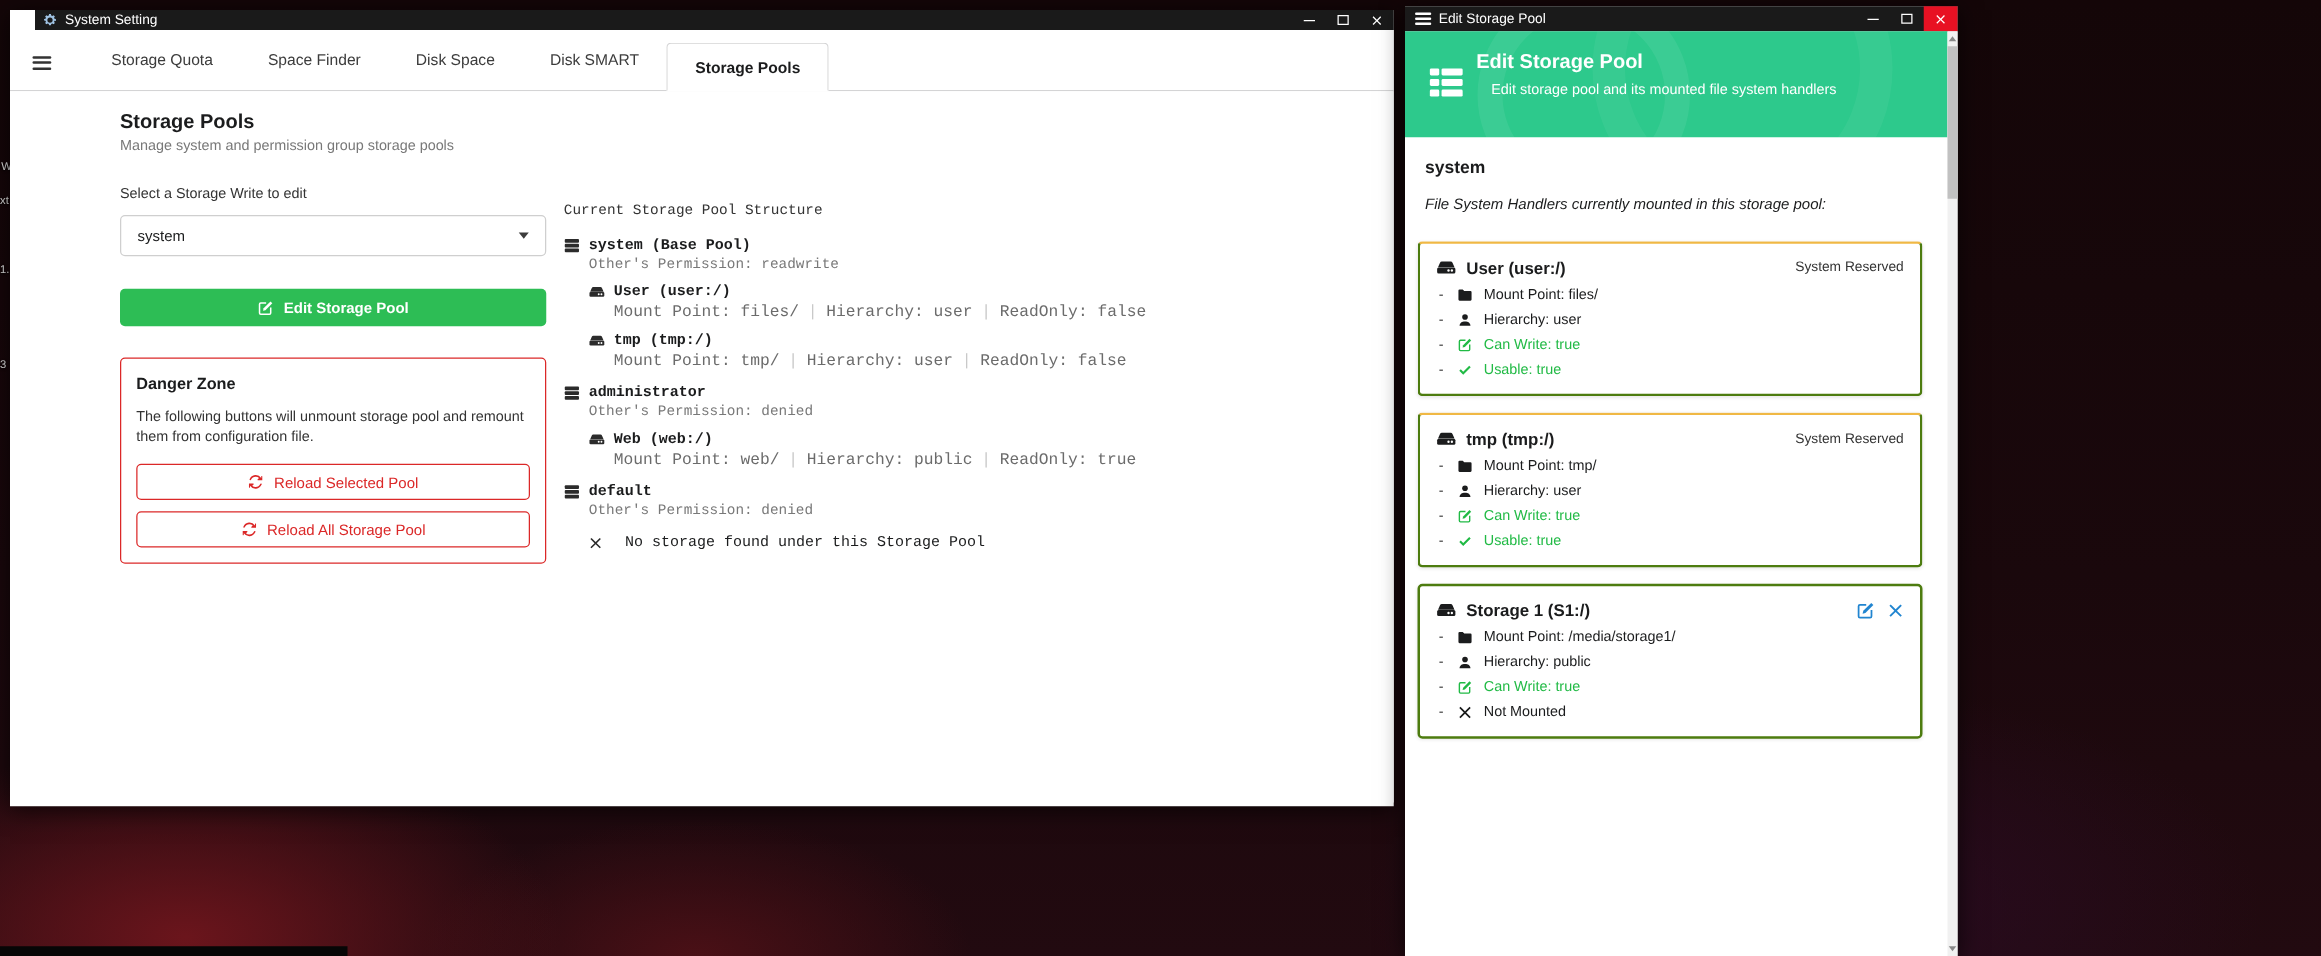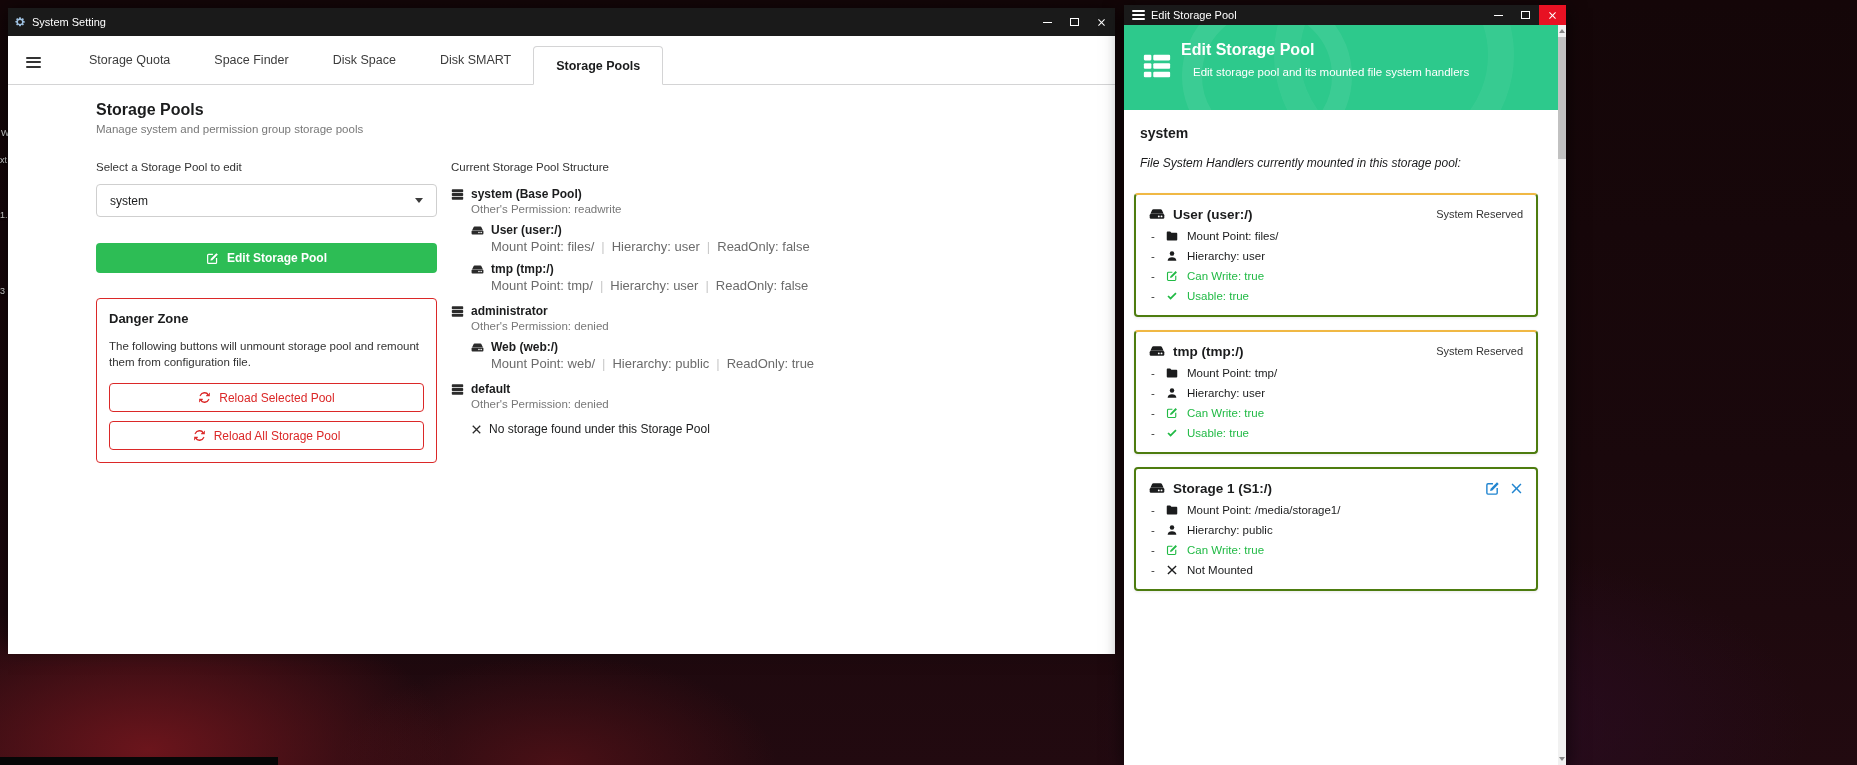--- a/index.html
+++ b/index.html
@@ -24,50 +24,50 @@
   .ctrl.red { background:#e81123; }
   .g-min { width:9px; height:1px; background:#fff; display:block; }
   .g-max { width:9px; height:8px; border:1px solid #fff; display:block; }
   .icon { display:inline-flex; align-items:center; justify-content:center; flex:none; }
   .icon svg { display:block; }
   .burger { display:flex; flex-direction:column; justify-content:space-between; width:15px; height:11px; cursor:pointer; }
   .burger i { display:block; height:2px; background:currentColor; border-radius:1px; }
 
   
   .lw { left:8px; top:8px; width:1107px; height:637px; }
-  .lw .titlebar { height:28px; }
+  .lw .titlebar { height:16px;margin-left:20px; }
   .tabbar { position:relative; height:49px; background:#fff; border-bottom:1px solid #d4d4d5; display:flex; align-items:flex-end; padding-left:18px; }
   .tabbar .burger { color:#333; align-self:center; margin-right:26px; margin-top:4px; }
   .tab { padding:0 22px; font-size:12.5px; color:#3c3c3c; height:48px; display:flex; align-items:center; cursor:pointer; white-space:nowrap; }
   .tab.active { height:39px; margin-bottom:-1px; background:#fff; border:1px solid #d4d4d5; border-bottom:1px solid #fff; border-radius:4px 4px 0 0; font-weight:bold; color:#1b1c1d; }
   .lw-content { position:relative; height:569px; background:#fff; }
   .page-title { position:absolute; left:88px; top:16px; font-size:16px; font-weight:bold; color:#1b1c1d; }
   .page-subtitle { position:absolute; left:88px; top:38px; font-size:11.5px; color:#787878; }
 
   .left-col { position:absolute; left:88px; top:76px; width:341px; }
   .sel-label { font-size:11.5px; color:#333; margin-bottom:11px; }
   .select { height:33px; border:1px solid #cfcfcf; border-radius:4px; background:#fff; display:flex; align-items:center; justify-content:space-between; padding:0 13px; font-size:12px; color:#1b1c1d; cursor:pointer; margin-bottom:26px; }
   .caret { width:0; height:0; border-left:4px solid transparent; border-right:4px solid transparent; border-top:5px solid #3c3c3c; }
   .green-btn { height:30px; background:#2dbd55; border-radius:4px; color:#fff; font-size:12px; font-weight:bold; display:flex; align-items:center; justify-content:center; gap:8px; cursor:pointer; margin-bottom:25px; }
   .danger-card { border:1px solid #db2828; border-radius:4px; padding:12px; }
   .dz-title { font-size:13px; font-weight:bold; color:#1b1c1d; margin-bottom:12px; }
   .dz-desc { font-size:11.5px; color:#333; line-height:16px; margin-bottom:13px; max-width:314px; }
   .outline-btn { height:29px; background:#fff; border:1px solid #db2828; border-radius:4px; color:#db2828; font-size:12px; display:flex; align-items:center; justify-content:center; gap:8px; cursor:pointer; }
   .outline-btn + .outline-btn { margin-top:9px; }
 
-  .right-col { position:absolute; left:443px; top:76px; }
+  .right-col { position:absolute; left:443px; top:89px;font-family:Liberation Mono, monospace; }
   .structure-title { font-size:11.5px; color:#333; margin-bottom:14px; }
   .trow { display:flex; align-items:center; gap:7px; }
   .p-name { font-size:12px; font-weight:bold; color:#1b1c1d; }
   .p-perm { margin-left:20px; margin-top:2px; font-size:11.5px; color:#787878; }
   .child { margin-left:20px; margin-top:8px; }
   .meta { margin-left:20px; margin-top:2px; font-size:13px; color:#6b6b6b; }
   .meta .sep { color:#c9c9c9; margin:0 7px; }
   .pool { margin-bottom:11px; }
-  .empty-row { margin-left:20px; margin-top:12px; display:flex; align-items:center; gap:7px; font-size:12px; color:#1b1c1d; }
+  .empty-row { margin-left:20px; margin-top:12px; display:flex; align-items:center; gap:18px; font-size:12px; color:#1b1c1d; }
   .tree-ico { color:#2b2b2b; }
 
   
   .rw { left:1124px; top:5px; width:442px; height:760px; background:#fff; }
   .rw .titlebar { height:20px; }
   .rw .burger { color:#fff; width:13px; height:10px; margin-left:2px; }
   .rw-scroll { position:absolute; top:20px; right:0; width:8px; bottom:0; background:#f1f1f1; }
   .rw-thumb { position:absolute; top:12px; left:0; width:8px; height:122px; background:#c1c1c1; cursor:pointer; }
   .sb-arrow { position:absolute; left:1px; width:0; height:0; border-left:3px solid transparent; border-right:3px solid transparent; }
   .sb-up { top:4px; border-bottom:4px solid #888; }
@@ -154,21 +154,21 @@
       <div class="tab active">
           <span>Storage Pools</span>
         </div>
     </div>
 
     <div class="lw-content">
       <div class="page-title">Storage Pools</div>
       <div class="page-subtitle">Manage system and permission group storage pools</div>
 
       <div class="left-col">
-        <div class="sel-label">Select a Storage Pool to edit</div>
+        <div class="sel-label">Select a Storage Write to edit</div>
         <div class="select">
           <span>system</span>
           <span class="caret"></span>
         </div>
         <div class="green-btn">
           <span class="icon">
             <svg width="13" height="13" viewBox="0 0 16 16">
                 <path fill="none" stroke="#fff" stroke-width="1.5" d="M8.5 3H3.2A1.2 1.2 0 0 0 2 4.2v8.6A1.2 1.2 0 0 0 3.2 14h8.6a1.2 1.2 0 0 0 1.2-1.2V7.5"></path>
                 <path fill="#fff" d="M12.8 1.4l1.8 1.8-6.8 6.8-2.4.6.6-2.4z"></path>
               </svg>

